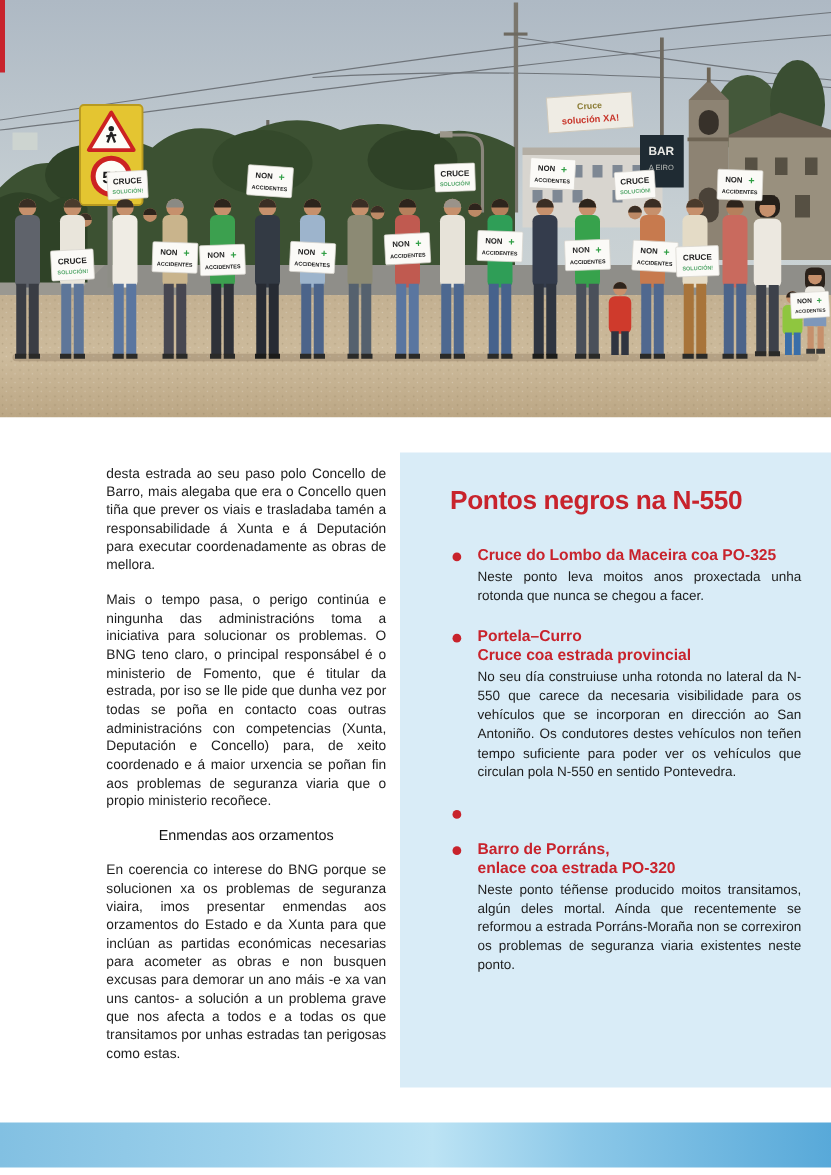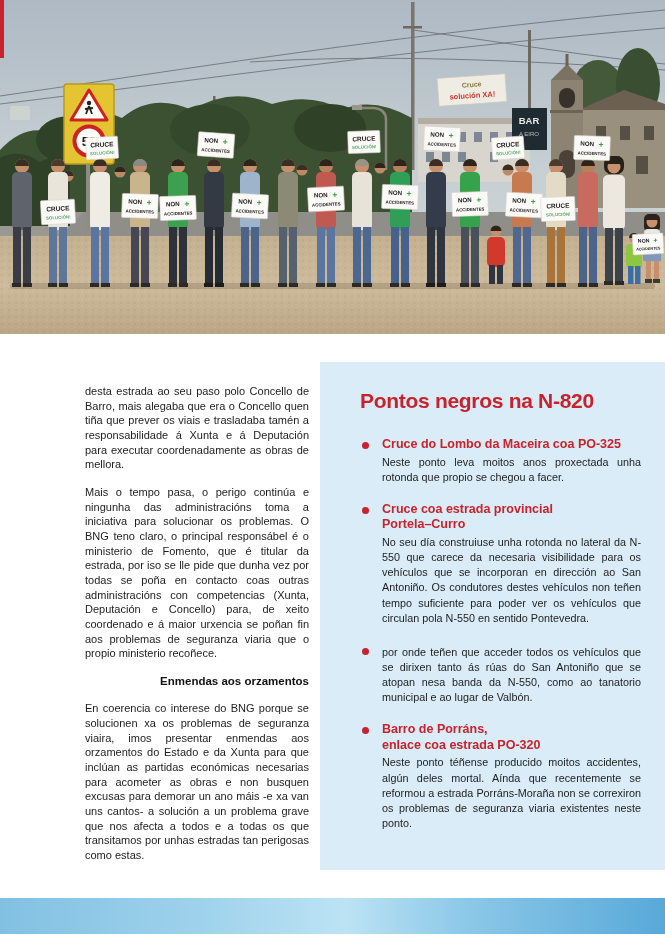--- a/index.html
+++ b/index.html
@@ -7,22 +7,22 @@
   .page { position:relative; width:665px; height:940px; background:#ffffff; overflow:hidden; }
 
   
   .photo { position:absolute; left:0; top:0; width:665px; height:334px; }
   .photo svg { display:block; }
   .red-tab { position:absolute; left:0; top:0; width:4px; height:58px; background:#c8232c; z-index:5; }
 
   
   .article { position:absolute; left:85px; top:372px; width:224px;
              font-size:11px; line-height:1.335; color:#1d1d1d; text-align:justify; }
-  .article p { margin:12px 0 13px 0; }
-  .article h3 { font-size:11.5px; font-weight:bold; margin:5px 0 12px 0; text-align:right; color:#111; }
+  .article p { margin:0 0 13px 0; }
+  .article h3 { font-size:11.5px; font-weight:normal; margin:5px 0 12px 0; text-align:center; color:#111; }
 
   
   .sidebar { position:absolute; left:320px; top:362px; width:345px; height:508px;
              background:#d9ecf7; padding:27px 24px 0 40px; }
   .sidebar h2 { color:#c8232c; font-size:21px; font-weight:bold; letter-spacing:-0.3px; margin:0 0 24px 0; }
   .item { display:flex; margin:0 0 17px 0; }
   .dot { flex:0 0 auto; width:7px; height:7px; border-radius:50%; background:#c8232c; margin:5px 13px 0 2px; }
   .item-title { color:#c8232c; font-size:12.5px; font-weight:bold; line-height:1.25; }
   .item-text { color:#1d1d1d; font-size:10.8px; line-height:1.4; text-align:justify; margin-top:2px; }
 
@@ -454,53 +454,52 @@
   <div class="red-tab"></div>
 
   <div class="article">
     <p>desta estrada ao seu paso polo Concello de Barro, mais alegaba que era o Concello quen tiña que prever os viais e trasladaba tamén a responsabilidade á Xunta e á Deputación para executar coordenadamente as obras de mellora.</p>
     <p>Mais o tempo pasa, o perigo continúa e ningunha das administracións toma a iniciativa para solucionar os problemas. O BNG teno claro, o principal responsábel é o ministerio de Fomento, que é titular da estrada, por iso se lle pide que dunha vez por todas se poña en contacto coas outras administracións con competencias (Xunta, Deputación e Concello) para, de xeito coordenado e á maior urxencia se poñan fin aos problemas de seguranza viaria que o propio ministerio recoñece.</p>
     <h3>Enmendas aos orzamentos</h3>
     <p>En coerencia co interese do BNG porque se solucionen xa os problemas de seguranza viaira, imos presentar enmendas aos orzamentos do Estado e da Xunta para que inclúan as partidas económicas necesarias para acometer as obras e non busquen excusas para demorar un ano máis -e xa van uns cantos- a solución a un problema grave que nos afecta a todos e a todas os que transitamos por unhas estradas tan perigosas como estas.</p>
   </div>
 
   <aside class="sidebar">
-    <h2>Pontos negros na N-820</h2>
+    <h2>Pontos negros na N-550</h2>
 
     <div class="item">
       <span class="dot"></span>
       <div class="item-body">
         <div class="item-title">Cruce do Lombo da Maceira coa PO-325</div>
         <div class="item-title"></div>
-        <div class="item-text">Neste ponto leva moitos anos proxectada unha rotonda que propio se chegou a facer.</div>
+        <div class="item-text">Neste ponto leva moitos anos proxectada unha rotonda que nunca se chegou a facer.</div>
       </div>
     </div>
 
     <div class="item">
       <span class="dot"></span>
       <div class="item-body">
+        <div class="item-title">Portela–Curro</div>
         <div class="item-title">Cruce coa estrada provincial</div>
-        <div class="item-title">Portela–Curro</div>
         <div class="item-text">No seu día construiuse unha rotonda no lateral da N-550 que carece da necesaria visibilidade para os vehículos que se incorporan en dirección ao San Antoniño. Os condutores destes vehículos non teñen tempo suficiente para poder ver os vehículos que circulan pola N-550 en sentido Pontevedra.</div>
       </div>
     </div>
 
     <div class="item">
       <span class="dot"></span>
       <div class="item-body">
         <div class="item-title"></div>
-        <div class="item-text">por onde teñen que acceder todos os vehículos que se dirixen tanto ás rúas do San Antoniño que se atopan nesa banda da N-550, como ao tanatorio municipal e ao lugar de Valbón.</div>
       </div>
     </div>
 
     <div class="item">
       <span class="dot"></span>
       <div class="item-body">
         <div class="item-title">Barro de Porráns,</div>
         <div class="item-title">enlace coa estrada PO-320</div>
-        <div class="item-text">Neste ponto téñense producido moitos accidentes, algún deles mortal. Aínda que recentemente se reformou a estrada Porráns-Moraña non se correxiron os problemas de seguranza viaria existentes neste ponto.</div>
+        <div class="item-text">Neste ponto téñense producido moitos transitamos, algún deles mortal. Aínda que recentemente se reformou a estrada Porráns-Moraña non se correxiron os problemas de seguranza viaria existentes neste ponto.</div>
       </div>
     </div>
   </aside>
 
   <div class="footer-bar"></div>
 
 </div>
 
 </body></html>

